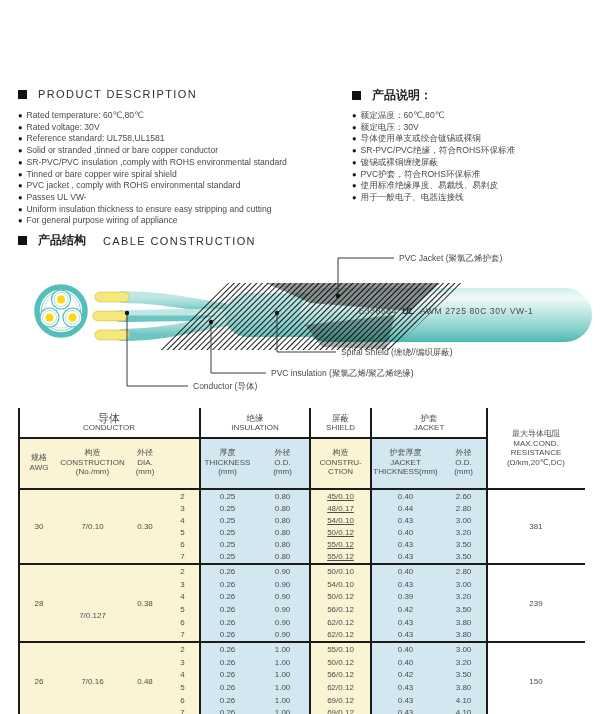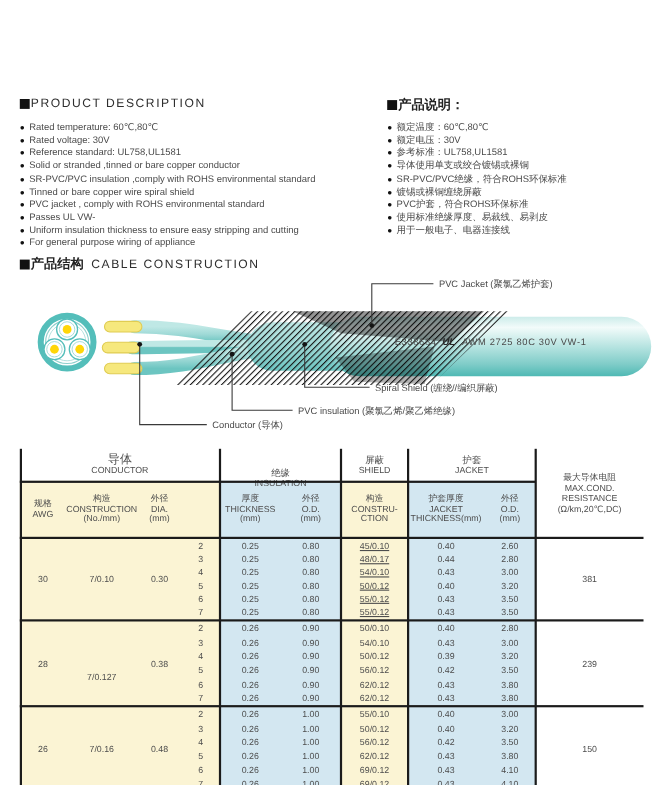--- a/index.html
+++ b/index.html
@@ -1,19 +1,19 @@
 <!DOCTYPE html>
 <html><head>
 <meta charset="utf-8">
 <style>
   html,body{margin:0;padding:0;}
   body{font-family:"Liberation Sans","DejaVu Sans",sans-serif;background:#fff;}
   #page{position:relative;width:603px;height:714px;background:#fff;overflow:hidden;}
   .abs{position:absolute;}
-  .sec-title{display:flex;align-items:center;gap:1px;color:#2b2b2b;}
+  .sec-title{display:flex;align-items:center;gap:11px;color:#2b2b2b;}
   .sq{width:9px;height:9px;background:#111;display:inline-block;flex:0 0 auto;}
   .sec-en{font-size:11px;letter-spacing:1.4px;color:#2e2e2e;}
   .sec-cn{font-size:12px;font-weight:bold;color:#222;}
   .bullets{line-height:11.7px;font-size:8.6px;color:#4a4a4a;}
   .bullet{white-space:nowrap;}
   .bullet .dot{font-size:7.5px;color:#111;margin-right:4px;}
   #spec-table{left:18px;top:408px;width:567px;height:311px;font-size:8px;color:#4d4d4d;}
   .fcol{display:flex;flex-direction:column;align-items:center;justify-content:center;text-align:center;}
   .fcen{display:flex;align-items:center;justify-content:center;text-align:center;}
   svg text{font-family:"Liberation Sans","DejaVu Sans",sans-serif;}
@@ -40,21 +40,20 @@
       <div class="bullet"><span class="dot">●</span><span>For general purpose wiring of appliance</span></div>
     </div>
 
   <div class="abs sec-title" style="left:352px;top:87px;">
     <span class="sq"></span>
     <span class="sec-cn">产品说明：</span>
   </div>
   <div class="abs bullets" id="bullets-cn" style="left:352px;top:110px;width:246px;">
       <div class="bullet"><span class="dot">●</span><span>额定温度：60℃,80℃</span></div>
       <div class="bullet"><span class="dot">●</span><span>额定电压：30V</span></div>
-      <div class="bullet"><span class="dot">●</span><span>参考标准：UL758,UL1581</span></div>
       <div class="bullet"><span class="dot">●</span><span>导体使用单支或绞合镀锡或裸铜</span></div>
       <div class="bullet"><span class="dot">●</span><span>SR-PVC/PVC绝缘，符合ROHS环保标准</span></div>
       <div class="bullet"><span class="dot">●</span><span>镀锡或裸铜缠绕屏蔽</span></div>
       <div class="bullet"><span class="dot">●</span><span>PVC护套，符合ROHS环保标准</span></div>
       <div class="bullet"><span class="dot">●</span><span>使用标准绝缘厚度、易裁线、易剥皮</span></div>
       <div class="bullet"><span class="dot">●</span><span>用于一般电子、电器连接线</span></div>
     </div>
 
   <div class="abs sec-title" style="left:18px;top:232px;">
     <span class="sq"></span>
@@ -150,21 +149,21 @@
 
   <div class="abs" id="spec-table">
       <div class="abs" style="left: 0px; top: 29px; width: 182px; height: 282px; background: rgb(251, 244, 212);"></div>
       <div class="abs" style="left: 182px; top: 29px; width: 110px; height: 282px; background: rgb(211, 231, 241);"></div>
       <div class="abs" style="left: 292px; top: 29px; width: 61px; height: 282px; background: rgb(251, 244, 212);"></div>
       <div class="abs" style="left: 353px; top: 29px; width: 116px; height: 282px; background: rgb(211, 231, 241);"></div>
       <div class="abs fcol" style="left: 0px; top: 0px; width: 182px; height: 29px; line-height: 10px;">
         <div style="font-size: 11px;">导体</div>
         <div style="font-size: 8px;">CONDUCTOR</div>
       </div>
-      <div class="abs fcol" style="left: 182px; top: 0px; width: 110px; height: 29px; line-height: 10px; margin-top: 12px;">
+      <div class="abs fcol" style="left: 182px; top: 0px; width: 110px; height: 29px; line-height: 10px;">
         <div style="font-size: 8.5px;">绝缘</div>
         <div style="font-size: 8px;">INSULATION</div>
       </div>
       <div class="abs fcol" style="left: 292px; top: 0px; width: 61px; height: 29px; line-height: 10px;">
         <div style="font-size: 8.5px;">屏蔽</div>
         <div style="font-size: 8px;">SHIELD</div>
       </div>
       <div class="abs fcol" style="left: 353px; top: 0px; width: 116px; height: 29px; line-height: 10px;">
         <div style="font-size: 8.5px;">护套</div>
         <div style="font-size: 8px;">JACKET</div>

